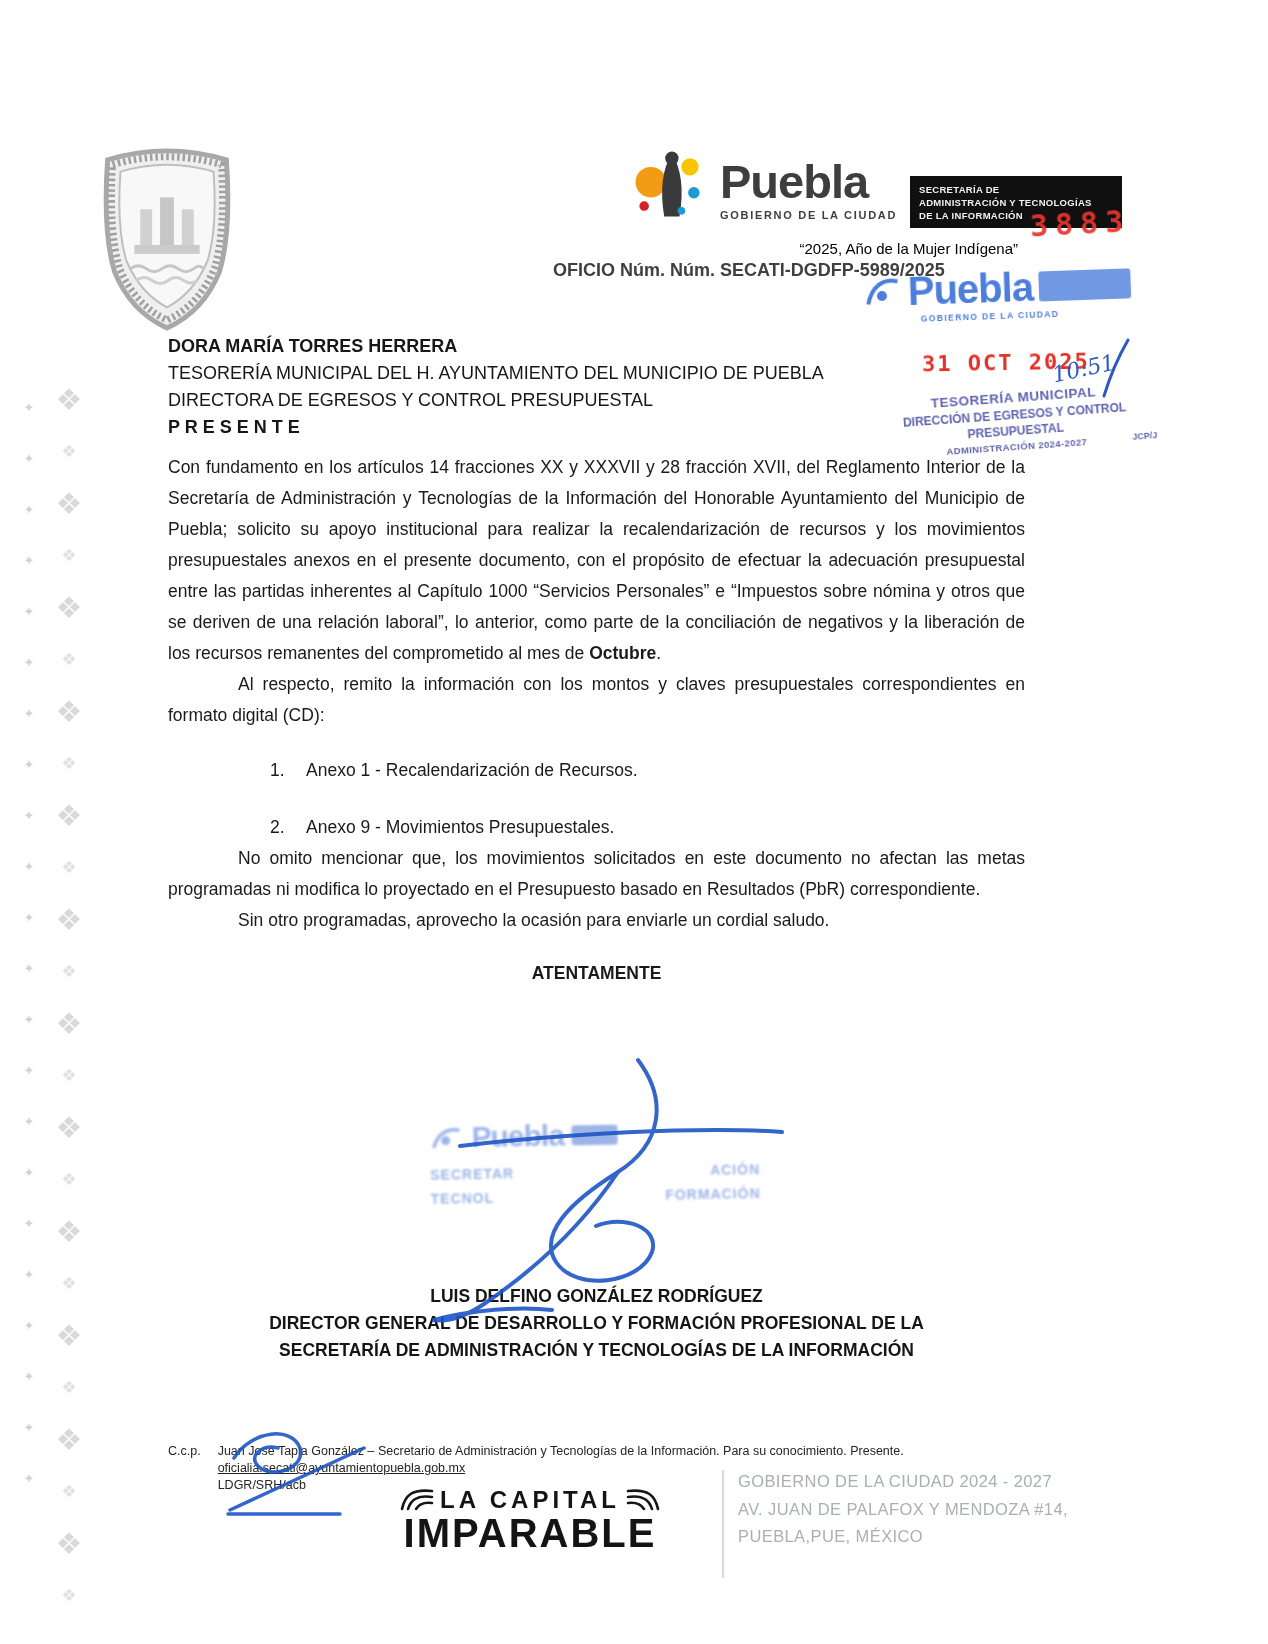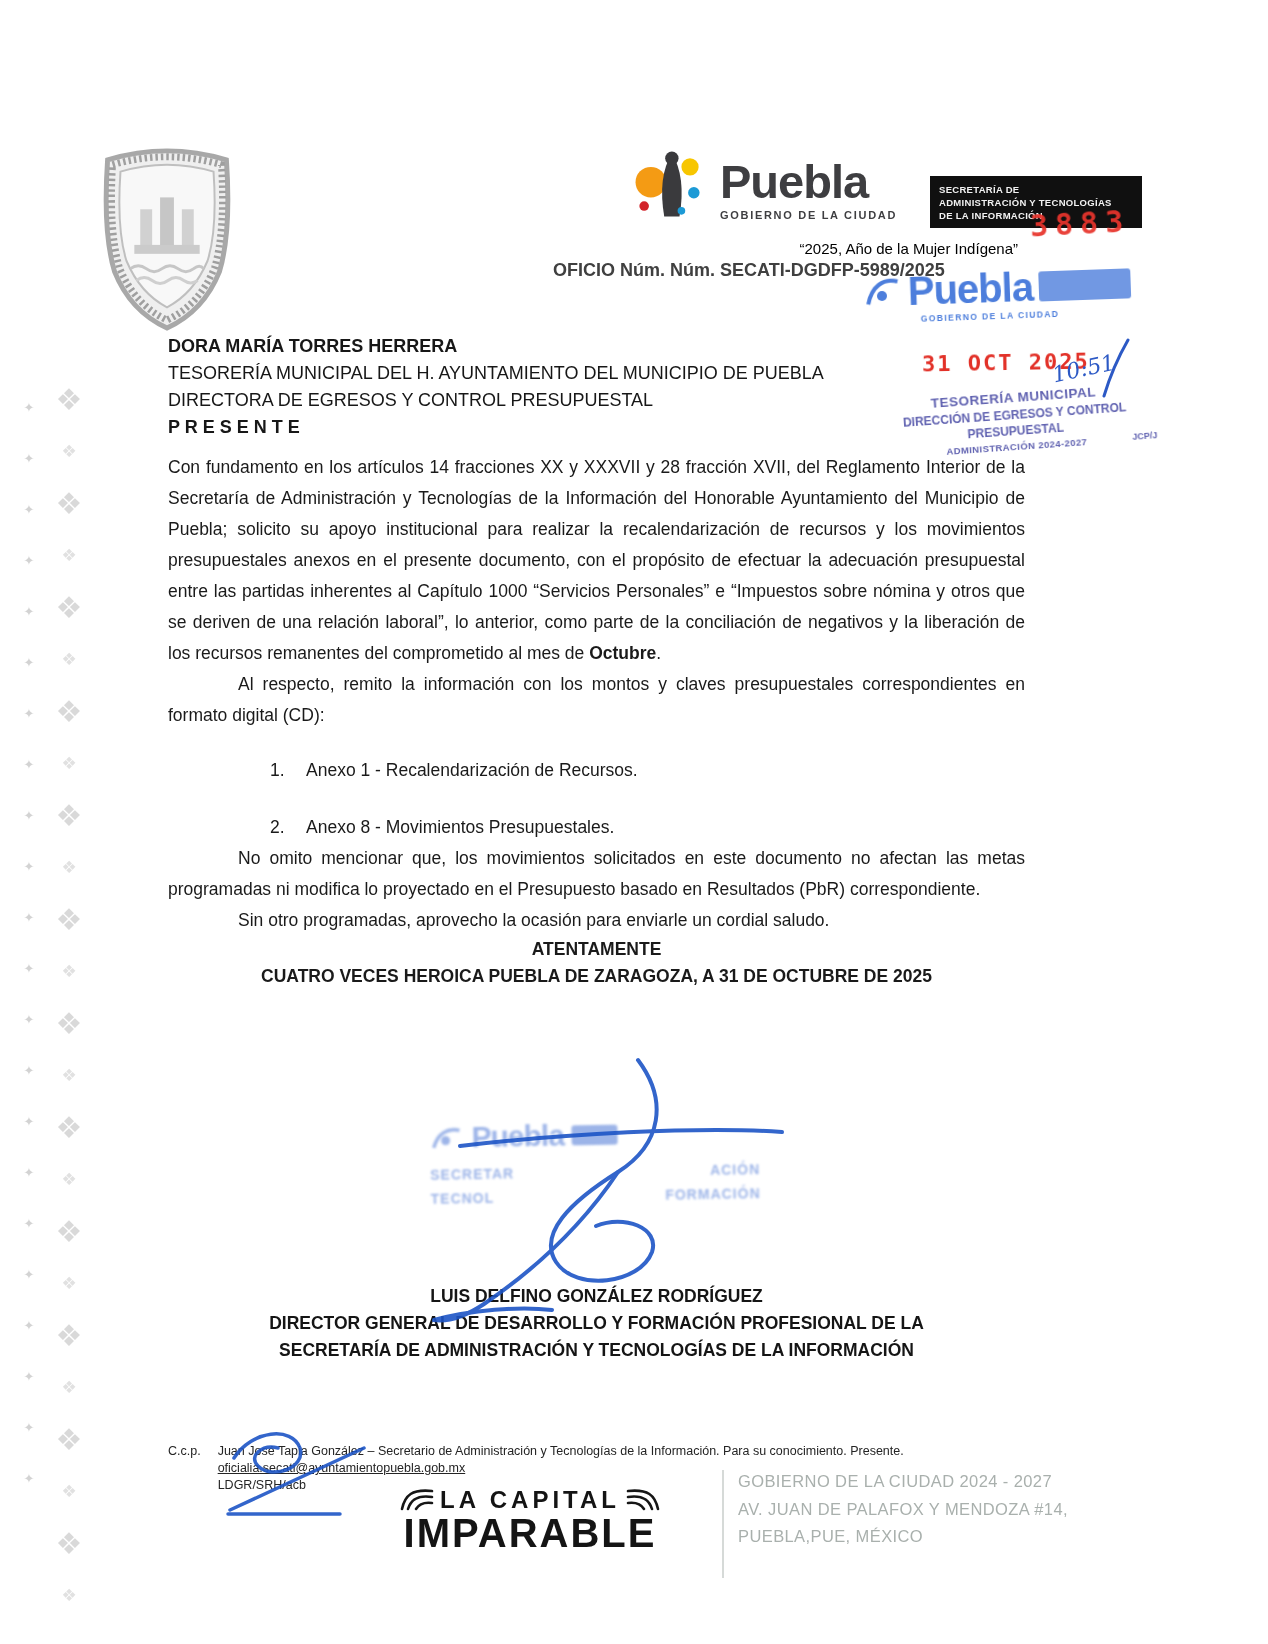--- a/index.html
+++ b/index.html
@@ -19,21 +19,21 @@
 
   
   .crest{position:absolute;left:92px;top:138px;width:150px;height:198px;filter:blur(.5px);opacity:.85;}
 
   
   .header-brand{position:absolute;left:626px;top:146px;display:flex;align-items:flex-start;gap:8px;}
   .brand-icon{width:86px;height:80px;}
   .brand-word{font-size:47px;font-weight:800;color:#3e3e41;letter-spacing:-1px;line-height:1;margin-top:12px;}
   .brand-sub{font-size:11px;font-weight:700;color:#3e3e41;letter-spacing:1.7px;margin-top:4px;}
 
-  .secretaria-box{position:absolute;left:930px;top:176px;width:212px;background:#101010;color:#f2f2f2;
+  .secretaria-box{position:absolute;left:910px;top:176px;width:212px;background:#101010;color:#f2f2f2;
     padding:7px 9px 6px;box-sizing:border-box;}
   .sec-line{font-size:9.5px;font-weight:700;letter-spacing:.3px;line-height:13px;}
 
   .folio-stamp{position:absolute;left:1030px;top:206px;z-index:6;
     font-family:"DejaVu Sans Mono",monospace;font-size:30px;font-weight:700;color:#e8342c;
     letter-spacing:7px;transform:rotate(-3deg);opacity:.93;filter:blur(.3px);}
 
   .slogan{position:absolute;left:690px;top:240px;width:328px;text-align:right;font-size:15px;color:#000000;}
   .oficio{position:absolute;left:553px;top:260px;font-size:18px;font-weight:700;color:#404040;}
 
@@ -67,21 +67,21 @@
   
   .letter-body{position:absolute;left:168px;top:452px;width:857px;font-size:17.5px;line-height:31px;
     text-align:justify;color:#1a1a1a;}
   .letter-body p{margin:0;}
   .p-indent{text-indent:70px;}
   .mt30{margin-top:30px;} .mt28{margin-top:28px;} .mt26{margin-top:26px;}
   .annex-list{margin:24px 0 0 102px;}
   .annex-row{display:flex;text-align:left;}
   .annex-row + .annex-row{margin-top:26px;}
   .annex-num{width:36px;flex:none;}
-  .closing{text-align:center;font-weight:700;line-height:27px;}
+  .closing{margin-top:24px;text-align:center;font-weight:700;line-height:27px;}
 
   
   .ghost-stamp{position:absolute;left:430px;top:1118px;width:330px;color:#3c6bd2;opacity:.5;
     filter:blur(.9px);transform:rotate(-1deg);z-index:1;}
   .gs-row1{display:flex;align-items:center;gap:8px;}
   .gs-word{font-size:30px;font-weight:800;letter-spacing:-1px;}
   .gs-bar{width:46px;height:20px;background:#3c6bd2;border-radius:3px;}
   .gs-row{display:flex;justify-content:space-between;font-size:14px;font-weight:700;letter-spacing:1px;}
   .gs-row2{margin-top:12px;} .gs-row3{margin-top:8px;}
 
@@ -240,31 +240,30 @@
 
     <p class="p-indent mt30">Al respecto, remito la información con los montos y claves presupuestales correspondientes en formato digital (CD):</p>
 
     <div class="annex-list">
       <div class="annex-row">
         <span class="annex-num">1.</span>
         <span>Anexo 1 - Recalendarización de Recursos.</span>
       </div>
       <div class="annex-row">
         <span class="annex-num">2.</span>
-        <span>Anexo 8 - Movimientos Presupuestales.</span>
+        <span>Anexo 9 - Movimientos Presupuestales.</span>
       </div>
     </div>
 
     <p class="p-indent mt28">No omito mencionar que, los movimientos solicitados en este documento no afectan las metas programadas ni modifica lo proyectado en el Presupuesto basado en Resultados (PbR) correspondiente.</p>
 
     <p class="p-indent mt26">Sin otro programadas, aprovecho la ocasión para enviarle un cordial saludo.</p>
 
     <div class="closing">
       <div>ATENTAMENTE</div>
-      <div>CUATRO VECES HEROICA PUEBLA DE ZARAGOZA, A 31 DE OCTUBRE DE 2025</div>
     </div>
   </div>
 
   <div class="ghost-stamp">
     <div class="gs-row1">
       <svg width="34" height="32" viewBox="0 0 34 32">
         <path d="M4 26 C 8 12 18 6 30 9" stroke="#3c6bd2" stroke-width="3.5" fill="none"></path>
         <circle cx="16" cy="19" r="4.5" fill="#3c6bd2"></circle>
       </svg>
       <span class="gs-word">Puebla</span>

